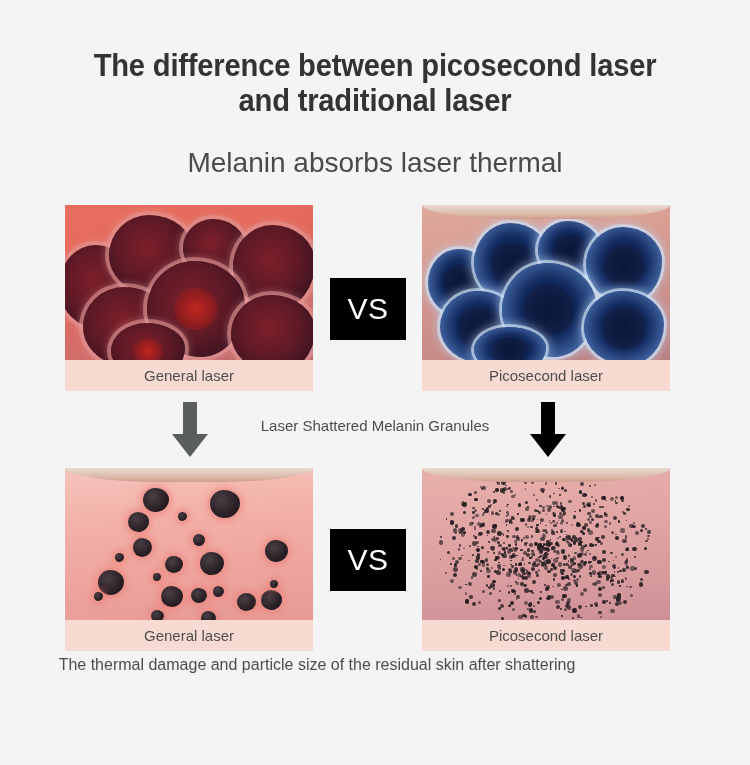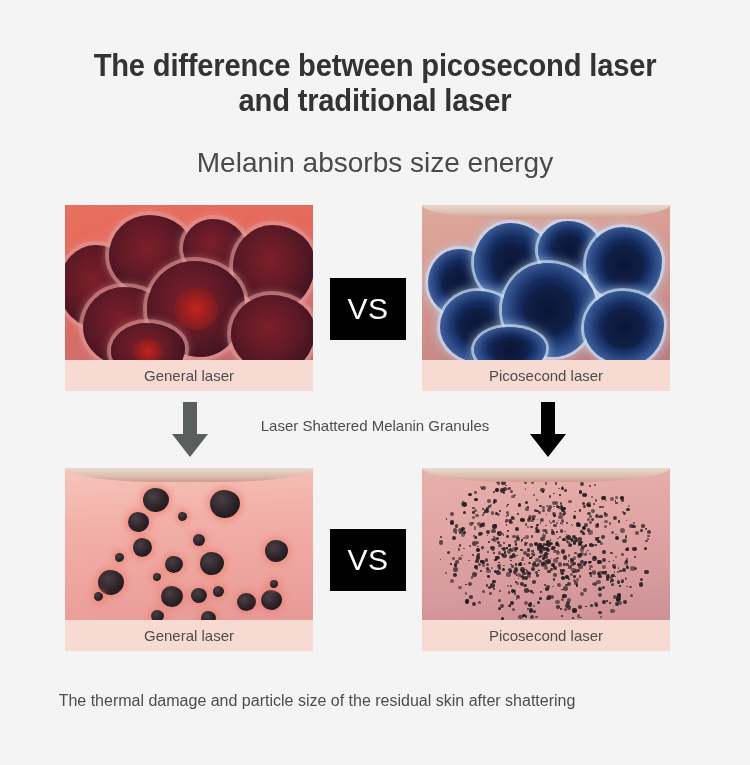--- a/index.html
+++ b/index.html
@@ -171,37 +171,37 @@
     position: absolute;
     top: 417px;
     left: 0;
     width: 750px;
     text-align: center;
     font-size: 15px;
     color: #4d4d4d;
   }
   #footer-note {
     position: absolute;
-    top: 692px;
+    top: 656px;
     left: 0;
     width: 634px;
     text-align: center;
     font-size: 16px;
     color: #4d4d4d;
   }
 </style>
 </head>
 <body>
 
 <div id="title-block">
   <div class="title-line">The difference between picosecond laser</div>
   <div class="title-line">and traditional laser</div>
 </div>
 
-<div id="subtitle">Melanin absorbs size energy</div>
+<div id="subtitle">Melanin absorbs laser thermal</div>
 
 <div class="panel" id="panel-tl">
   <div class="photo">
     <div class="bg-red"></div>
     <div class="cell red" style="left:-6px;  top:40px;  width:76px;  height:84px;"></div>
     <div class="cell red" style="left:44px;  top:10px;  width:84px;  height:80px;"></div>
     <div class="cell red" style="left:118px; top:14px;  width:62px;  height:58px;"></div>
     <div class="cell red" style="left:168px; top:20px;  width:82px;  height:84px;"></div>
     <div class="cell red" style="left:18px;  top:82px;  width:86px;  height:80px;"></div>
     <div class="cell red core" style="left:82px;  top:56px;  width:98px;  height:96px;"></div>

